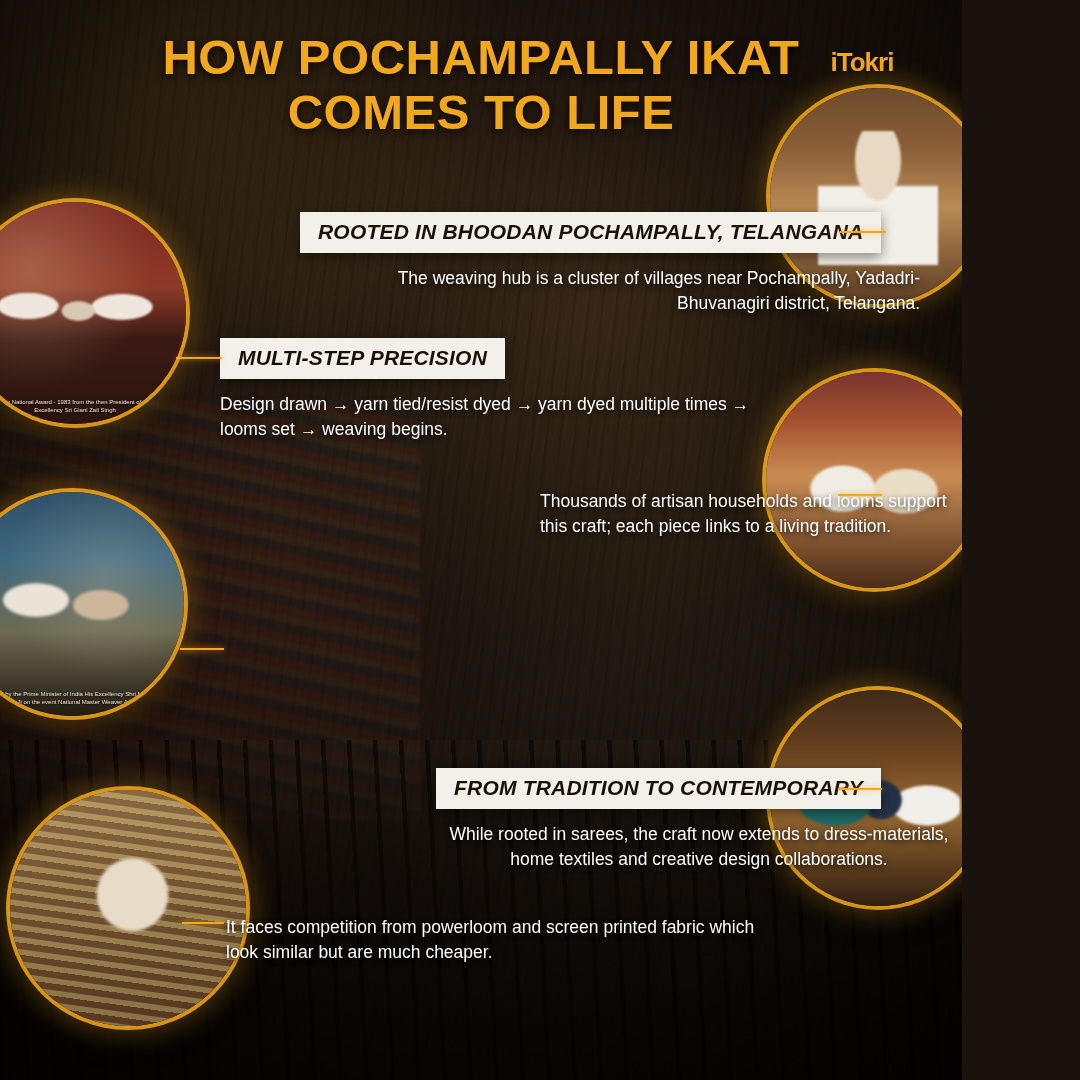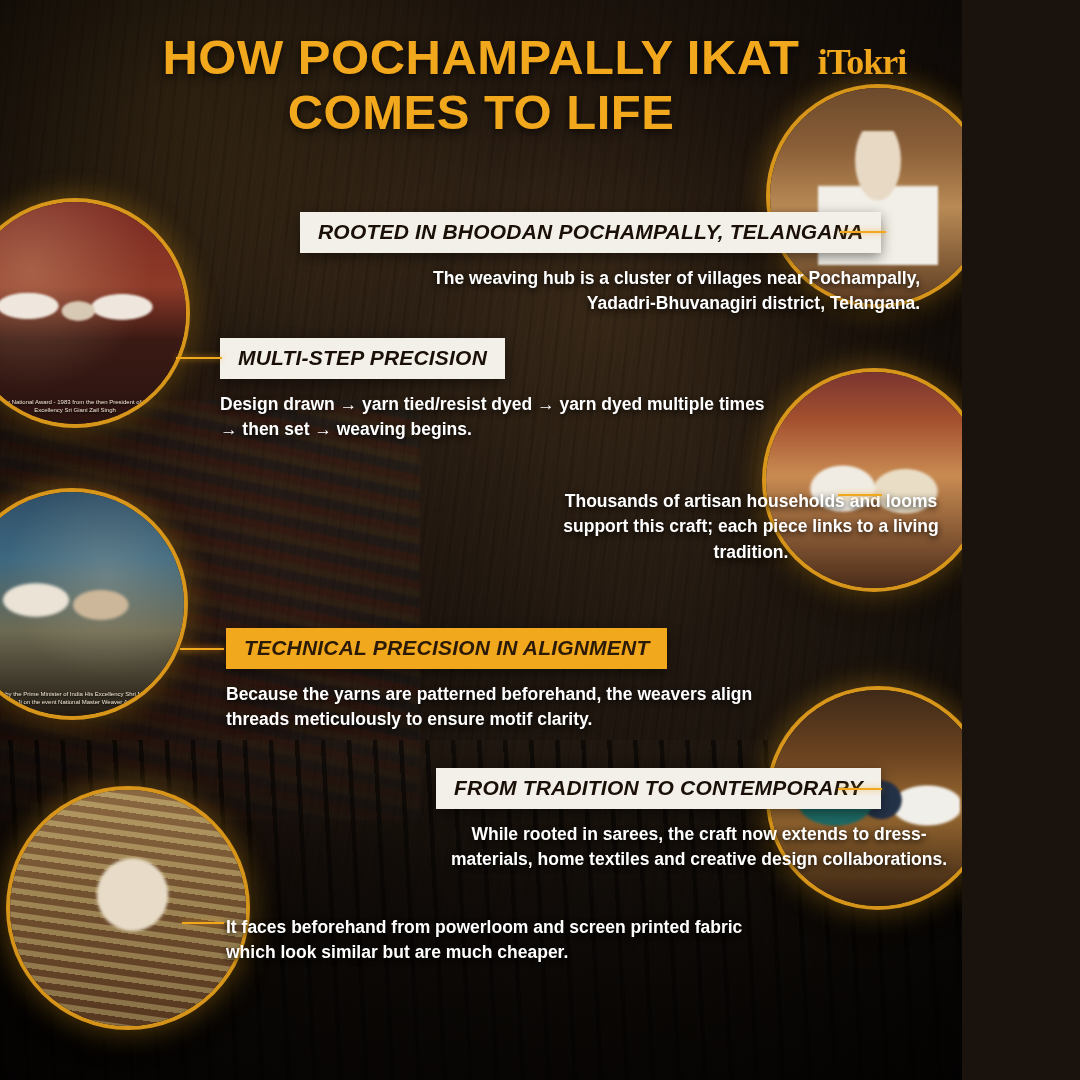--- a/index.html
+++ b/index.html
@@ -83,24 +83,24 @@
     top: 36px;
     right: 40px;
     width: 120px;
     height: 52px;
     display: flex;
     align-items: center;
     justify-content: center;
   }
   .logo-text {
     color: #F2A81D;
-    font-size: 36px;
+    font-size: 26px;
     font-weight: bold;
     letter-spacing: -1px;
-    font-family: Liberation Serif, serif;
+    font-family: Liberation Sans, sans-serif;
   }
 
   
   .photo {
     position: absolute;
     border-radius: 50%;
     overflow: hidden;
     box-shadow: 0 0 0 4px rgba(242,168,29,0.85), 0 0 26px 8px rgba(242,168,29,0.30), 0 10px 30px rgba(0,0,0,0.6);
   }
   .photo .inner {
@@ -223,40 +223,40 @@
     color: #1a1008;
     background: #f3f0ea;
     box-shadow: 0 4px 12px rgba(0,0,0,0.45);
     white-space: nowrap;
   }
   .tag.accent { background: #F2A81D; color: #2b1a06; }
   .body-text {
     margin-top: 13px;
     color: #ffffff;
     font-size: 17.5px;
-    font-weight: bold;
+    font-weight: normal;
     line-height: 1.45;
     text-shadow: 0 2px 6px rgba(0,0,0,0.85);
     max-width: 560px;
   }
   .connector {
     position: absolute;
     height: 2px;
     background: #F2A81D;
     box-shadow: 0 0 6px rgba(242,168,29,0.8);
   }
 
   
   #block-rooted   { left: 300px; top: 212px; }
   #block-rooted .body-text { text-align: right; margin-left: 60px; }
 
   #block-workflow { left: 220px; top: 338px; }
 
   #block-weavers  { left: 540px; top: 476px; }
-  #block-weavers .body-text { text-align: center; }
+  #block-weavers .body-text { text-align: left; }
 
   #block-precision{ left: 226px; top: 628px; }
 
   #block-contemporary { left: 436px; top: 768px; }
   #block-contemporary .body-text { text-align: center; }
 
   #block-challenges { left: 226px; top: 902px; }
 </style>
 </head>
 <body>
@@ -303,39 +303,35 @@
   </div>
 
   <div class="block" id="block-rooted">
     <div class="tag">ROOTED IN BHOODAN POCHAMPALLY, TELANGANA</div>
     <div class="body-text">The weaving hub is a cluster of villages near Pochampally, Yadadri-Bhuvanagiri district, Telangana.</div>
   </div>
   <div class="connector" style="left:840px; top:231px; width:46px;"></div>
 
   <div class="block" id="block-workflow">
     <div class="tag">MULTI-STEP PRECISION</div>
-    <div class="body-text">Design drawn → yarn tied/resist dyed → yarn dyed multiple times → then set → weaving begins.</div>
+    <div class="body-text">Design drawn → yarn tied/resist dyed → yarn dyed multiple times → looms set → weaving begins.</div>
   </div>
   <div class="connector" style="left:176px; top:357px; width:46px;"></div>
 
   <div class="block" id="block-weavers">
     <div class="body-text">Thousands of artisan households and looms support this craft; each piece links to a living tradition.</div>
   </div>
   <div class="connector" style="left:838px; top:494px; width:44px;"></div>
 
-  <div class="block" id="block-precision">
-    <div class="tag accent">TECHNICAL PRECISION IN ALIGNMENT</div>
-    <div class="body-text">Because the yarns are patterned beforehand, the weavers align threads meticulously to ensure motif clarity.</div>
-  </div>
   <div class="connector" style="left:180px; top:648px; width:44px;"></div>
 
   <div class="block" id="block-contemporary">
     <div class="tag">FROM TRADITION TO CONTEMPORARY</div>
     <div class="body-text">While rooted in sarees, the craft now extends to dress-materials, home textiles and creative design collaborations.</div>
   </div>
   <div class="connector" style="left:838px; top:788px; width:44px;"></div>
 
   <div class="block" id="block-challenges">
-    <div class="body-text">It faces beforehand from powerloom and screen printed fabric which look similar but are much cheaper.</div>
+    <div class="body-text">It faces competition from powerloom and screen printed fabric which look similar but are much cheaper.</div>
   </div>
   <div class="connector" style="left:182px; top:922px; width:42px;"></div>
 
 </div>
 
 </body></html>

